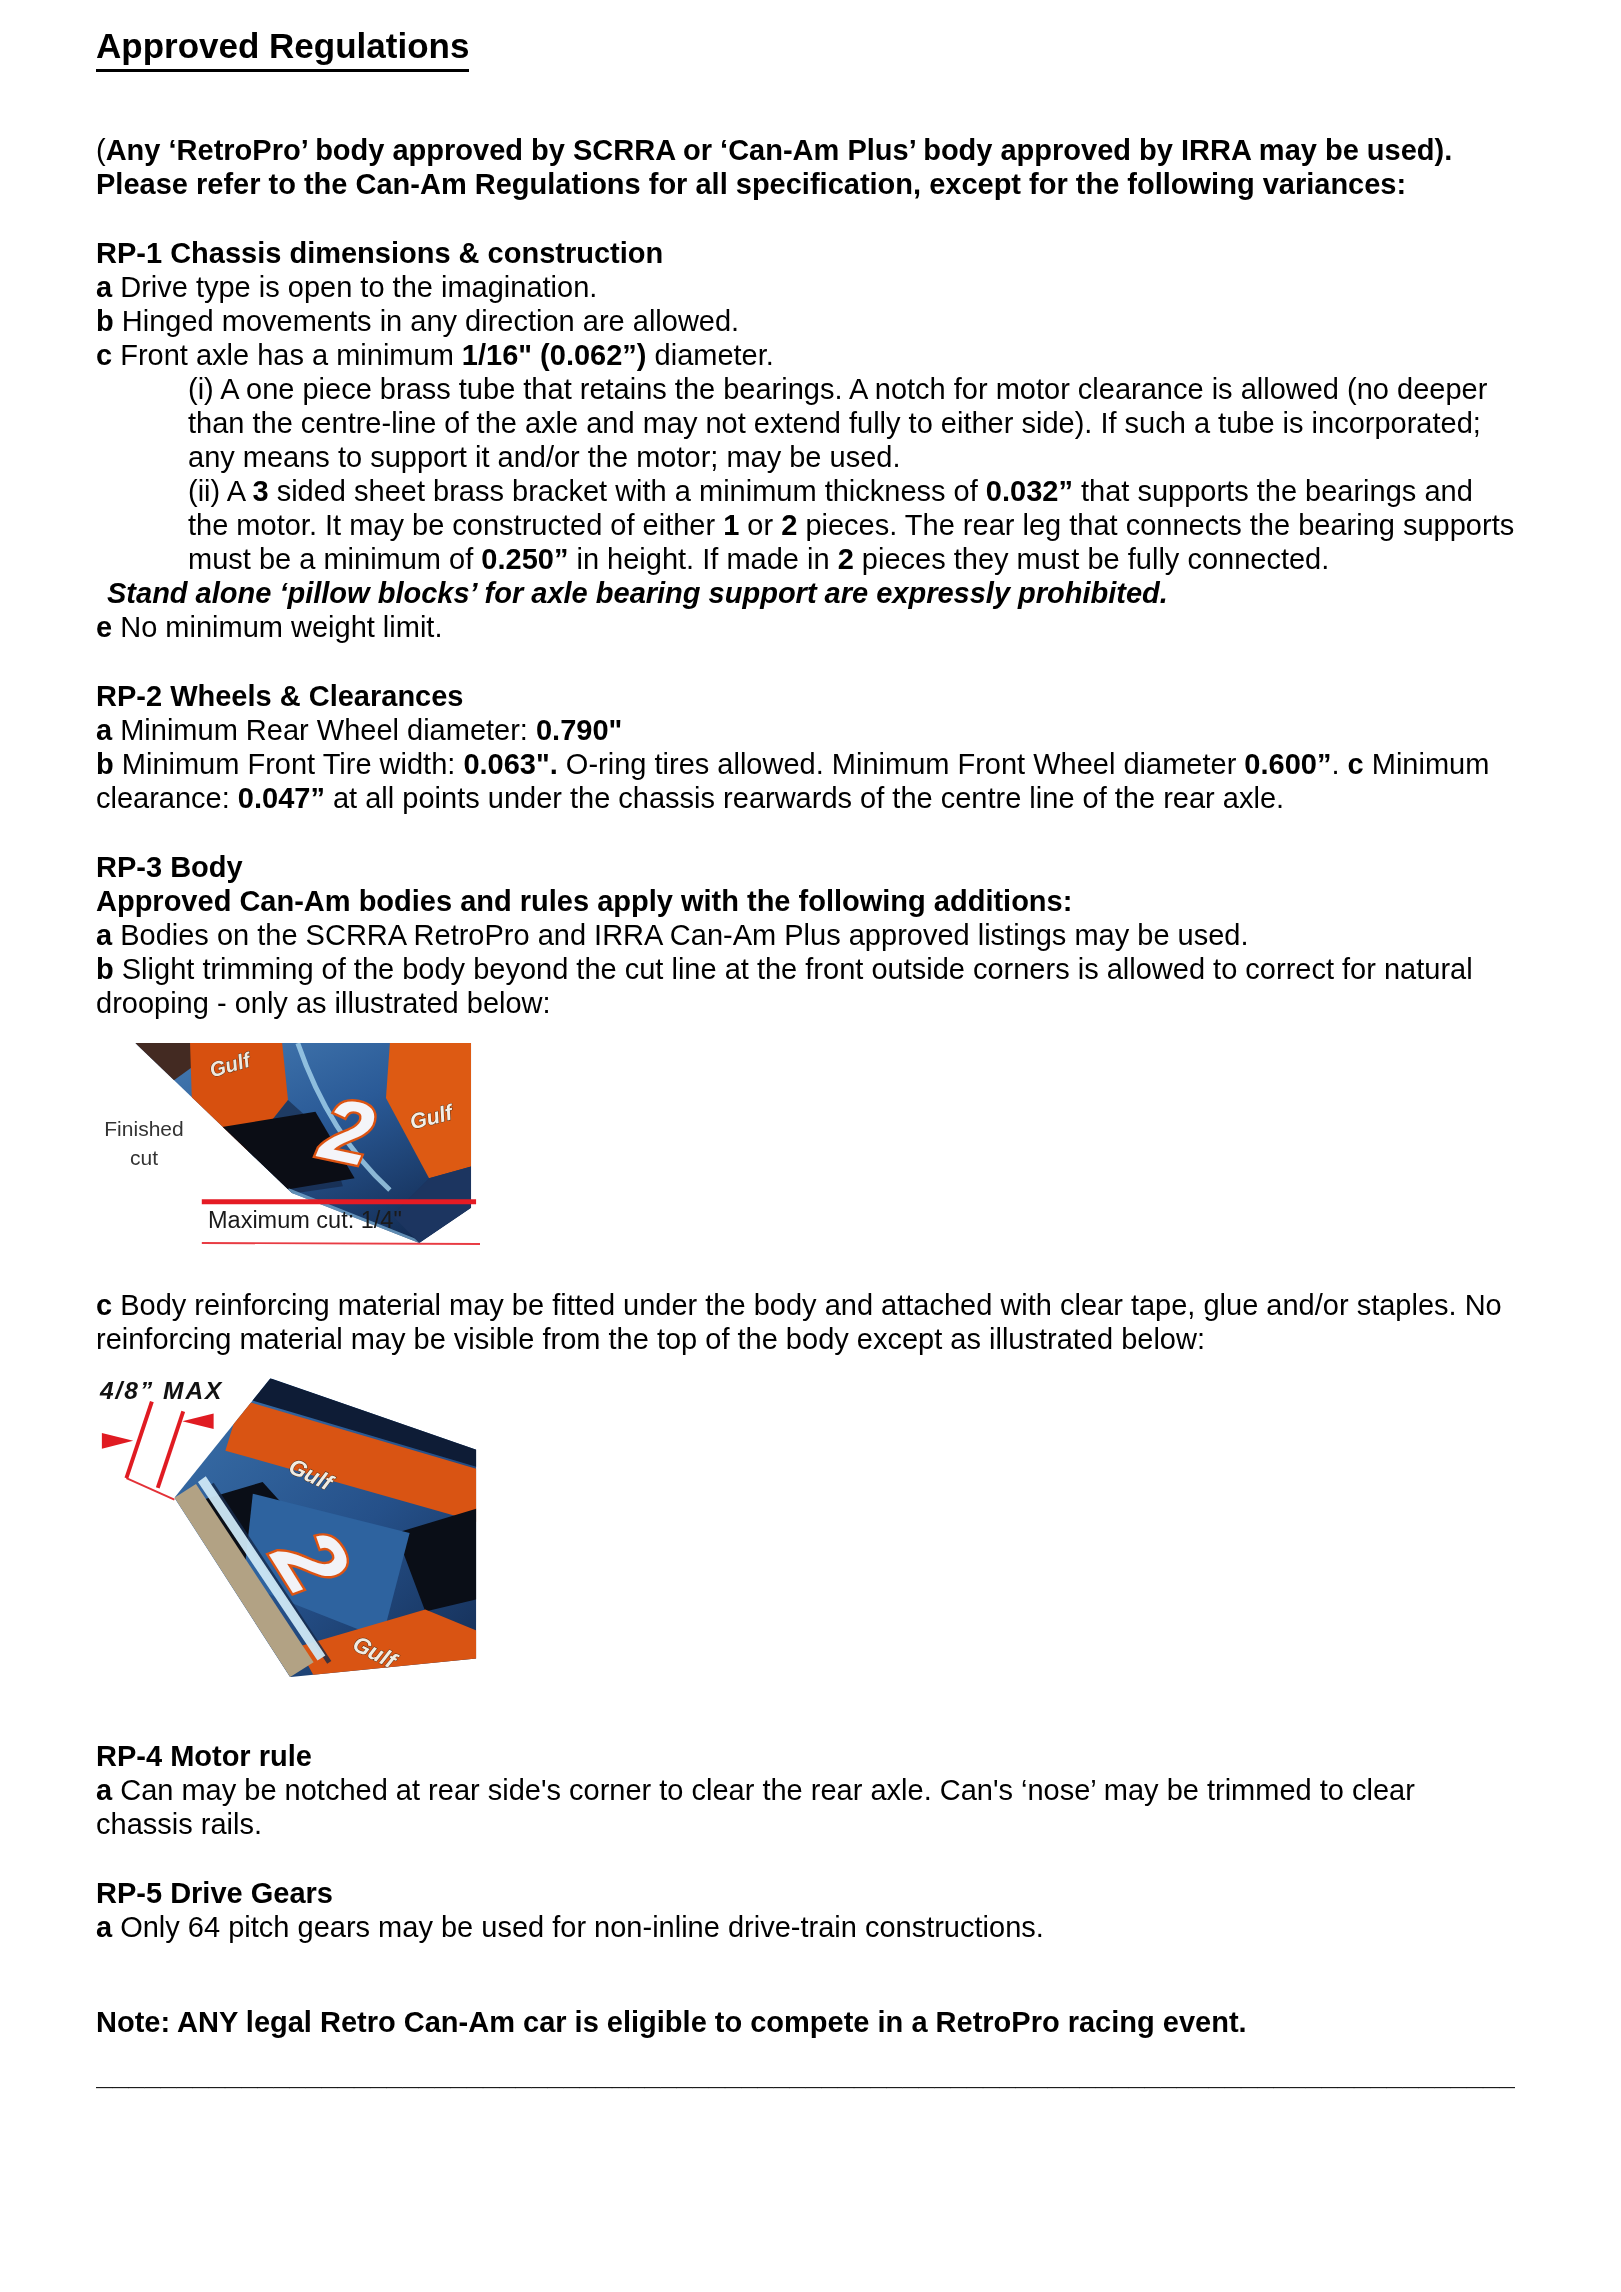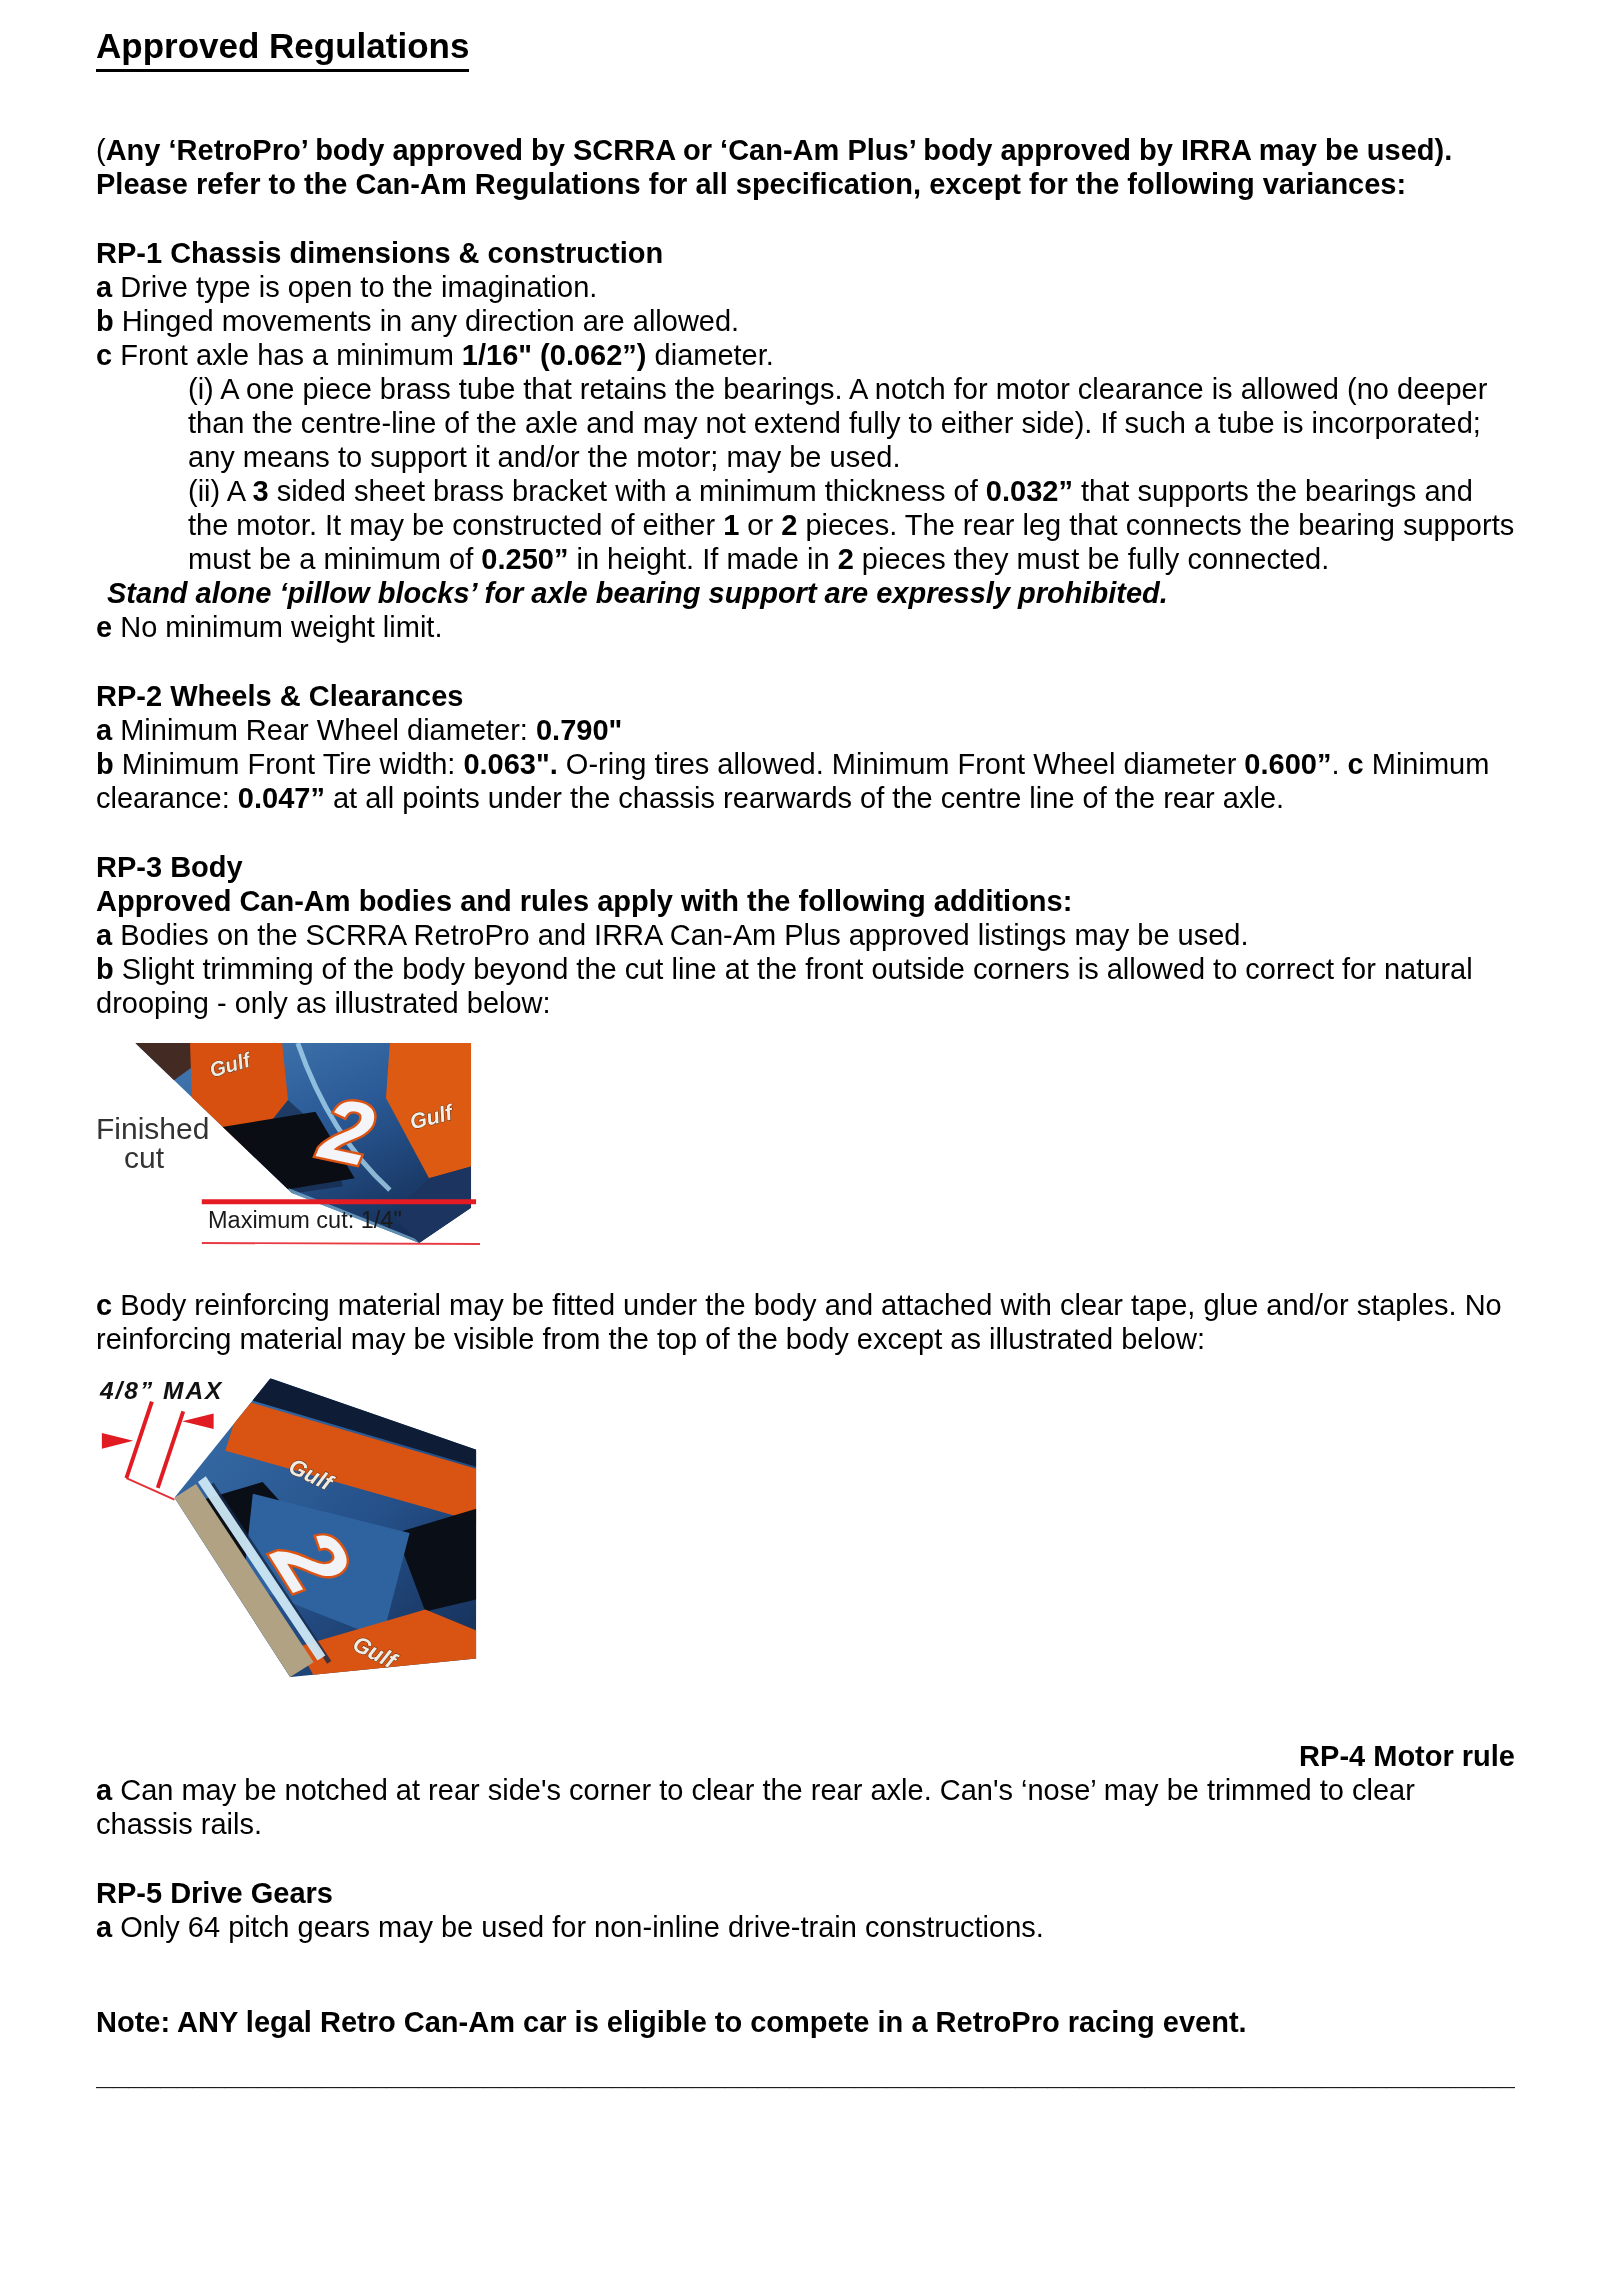--- a/index.html
+++ b/index.html
@@ -26,24 +26,24 @@
   .run-b{font-weight:bold;}
   .run-bi{font-weight:bold;font-style:italic;}
   .mt-title-gap{margin-top:61px;}
   .mt-blank{}
   .mt-section{margin-top:35px;}
   .figure{position:relative;}
   .figure svg{display:block;}
   .fig1{margin-top:21.6px;width:384px;height:208px;}
   .fig2{margin-top:19.6px;width:394px;height:314px;}
   .mt-rp3c{margin-top:39px;}
-  .mt-rp4{margin-top:49px;text-align:right;}
+  .mt-rp4{margin-top:49px;}
   .mt-note{margin-top:61px;}
   .fig-label{position:absolute;}
-  .finished-label{left:0;top:73px;width:96px;text-align:center;font-size:30px;line-height:29px;color:#333;white-space:pre-line;}
+  .finished-label{left:0;top:73px;width:96px;text-align:center;font-size:21px;line-height:29px;color:#333;white-space:pre-line;}
   .maxcut-label{left:112px;top:165px;font-size:23.5px;line-height:29px;color:#1a1a1a;}
   .eighth-label{left:3.9px;top:0;font-size:24.5px;line-height:29px;font-weight:bold;letter-spacing:2px;color:#111;font-style:italic;}
   .decal{font-weight:bold;font-style:italic;}
   .rule-line{margin-top:19.6px;white-space:nowrap;overflow:hidden;width:1419px;font-weight:bold;color:#111;}
   svg text{font-family:"Liberation Sans","DejaVu Sans",sans-serif;}
 </style>
 </head>
 <body>
 
 <div class="page">

